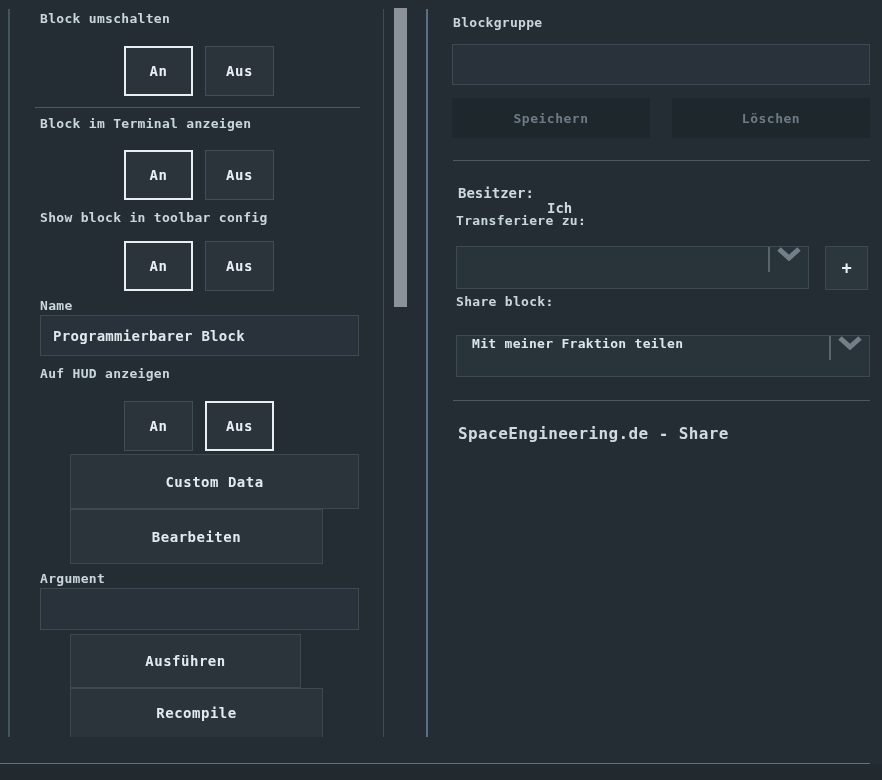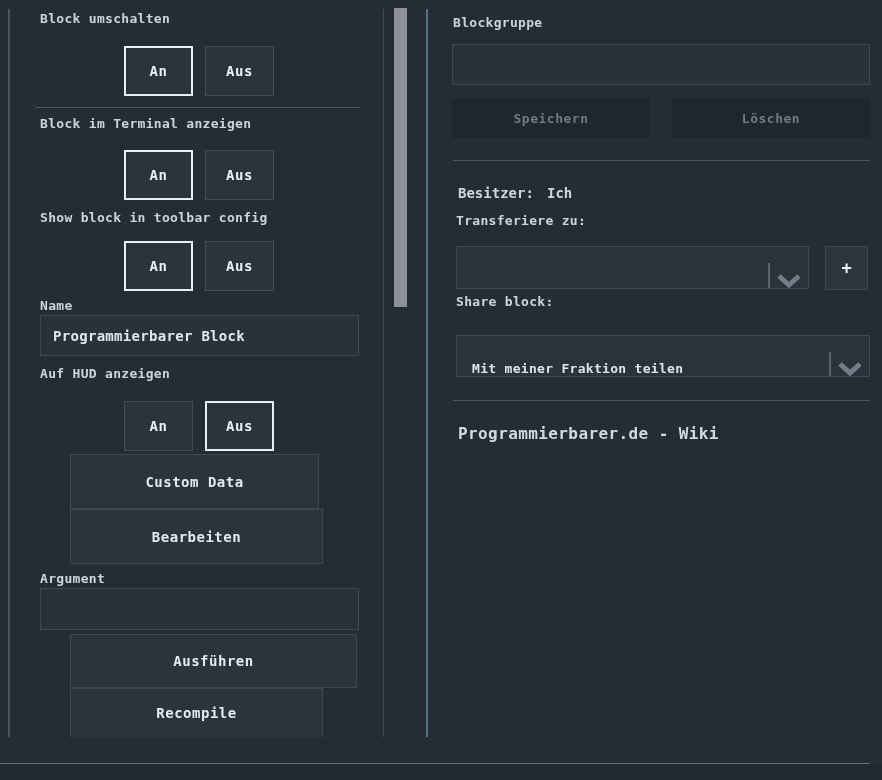--- a/index.html
+++ b/index.html
@@ -57,21 +57,21 @@
     border:1px solid #3e4a53;
     color:#dfe8ec;
     font-family:inherit;
     font-size:14px;font-weight:700;letter-spacing:0.3px;
     padding:0 12px;outline:none;
   }
   
   .combo{
     background:#29333a;
     border:1px solid #3e4a53;
-    display:flex;align-items:flex-end;
+    display:flex;align-items:flex-start;
     cursor:pointer;
   }
   .combo .combo-text{
     flex:1;padding-left:15px;
     font-size:13px;font-weight:700;letter-spacing:0.3px;
     color:#dce6ea;white-space:nowrap;overflow:hidden;
   }
   .combo .combo-sep{width:2px;height:60%;background:#5a646c;}
   .combo .chev{width:38px;display:flex;align-items:center;justify-content:center;}
   .btn-plus{
@@ -114,39 +114,39 @@
   <button class="abs btn-toggle selected" style="left:124px;top:228px;width:69px;height:50px;">An</button>
   <button class="abs btn-toggle" style="left:205px;top:228px;width:69px;height:50px;">Aus</button>
 
   <div class="abs lbl" style="left:40px;top:298px;">Name</div>
   <input class="abs tinput" style="left: 40px; top: 315px; width: 319px; height: 41px;" value="Programmierbarer Block">
 
   <div class="abs lbl" style="left:40px;top:366px;">Auf HUD anzeigen</div>
   <button class="abs btn-toggle" style="left:124px;top:388px;width:69px;height:50px;">An</button>
   <button class="abs btn-toggle selected" style="left:205px;top:388px;width:69px;height:50px;">Aus</button>
 
-  <button class="abs btn-wide" style="left:70px;top:454px;width:249px;height:55px;">Custom Data</button>
+  <button class="abs btn-wide" style="left:70px;top:454px;width:289px;height:55px;">Custom Data</button>
   <button class="abs btn-wide" style="left:70px;top:509px;width:253px;height:55px;">Bearbeiten</button>
 
   <div class="abs lbl" style="left:40px;top:571px;">Argument</div>
   <input class="abs tinput" style="left: 40px; top: 588px; width: 319px; height: 42px;" value="">
 
-  <button class="abs btn-wide" style="left:70px;top:634px;width:287px;height:54px;">Ausführen</button>
+  <button class="abs btn-wide" style="left:70px;top:634px;width:231px;height:54px;">Ausführen</button>
   <button class="abs btn-wide clipped" style="left:70px;top:688px;width:253px;height:49px;">Recompile</button>
 
   <div class="abs lbl" style="left:453px;top:15px;">Blockgruppe</div>
   <input class="abs tinput" style="left: 452px; top: 44px; width: 418px; height: 41px;" value="">
 
   <button class="abs btn-dark" style="left:452px;top:98px;width:198px;height:40px;">Speichern</button>
   <button class="abs btn-dark" style="left:672px;top:98px;width:198px;height:40px;">Löschen</button>
 
   <div class="abs hline" style="left:453px;top:160px;width:417px;"></div>
 
   <div class="abs owner-line" style="left:458px;top:185px;">Besitzer:</div>
-  <div class="abs owner-line" style="left:547px;top:185px;">Ich</div>
+  <div class="abs owner-line" style="left:547px;top:200px;">Ich</div>
 
   <div class="abs lbl" style="left:456px;top:213px;">Transferiere zu:</div>
   <div class="abs combo" style="left:456px;top:246px;width:353px;height:43px;">
     <span class="combo-text"></span>
     <span class="combo-sep"></span>
     <span class="chev">
       <svg width="24" height="14" viewBox="0 0 24 14">
           <polyline points="2,2 12,11 22,2" fill="none" stroke="#747e88" stroke-width="5"></polyline>
         </svg>
     </span>
@@ -159,18 +159,18 @@
     <span class="combo-sep"></span>
     <span class="chev">
       <svg width="24" height="14" viewBox="0 0 24 14">
           <polyline points="2,2 12,11 22,2" fill="none" stroke="#747e88" stroke-width="5"></polyline>
         </svg>
     </span>
   </div>
 
   <div class="abs hline" style="left:453px;top:400px;width:417px;"></div>
 
-  <div class="abs wiki" style="left:458px;top:424px;">Programmierbarer.de - Wiki</div>
+  <div class="abs wiki" style="left:458px;top:424px;">SpaceEngineering.de - Share</div>
 
   <div class="abs" style="left:0;top:763px;width:870px;height:1px;background:#5a7384;"></div>
   <div class="abs bottom-strip" style="left:0;top:764px;width:882px;height:16px;"></div>
 
 </div>
 
 </body></html>

